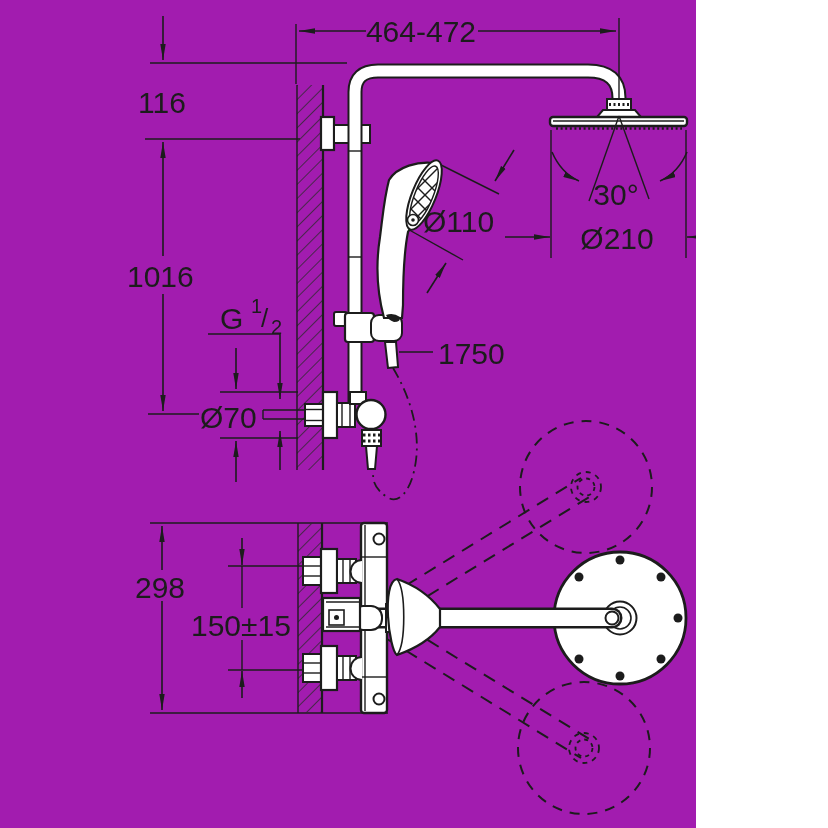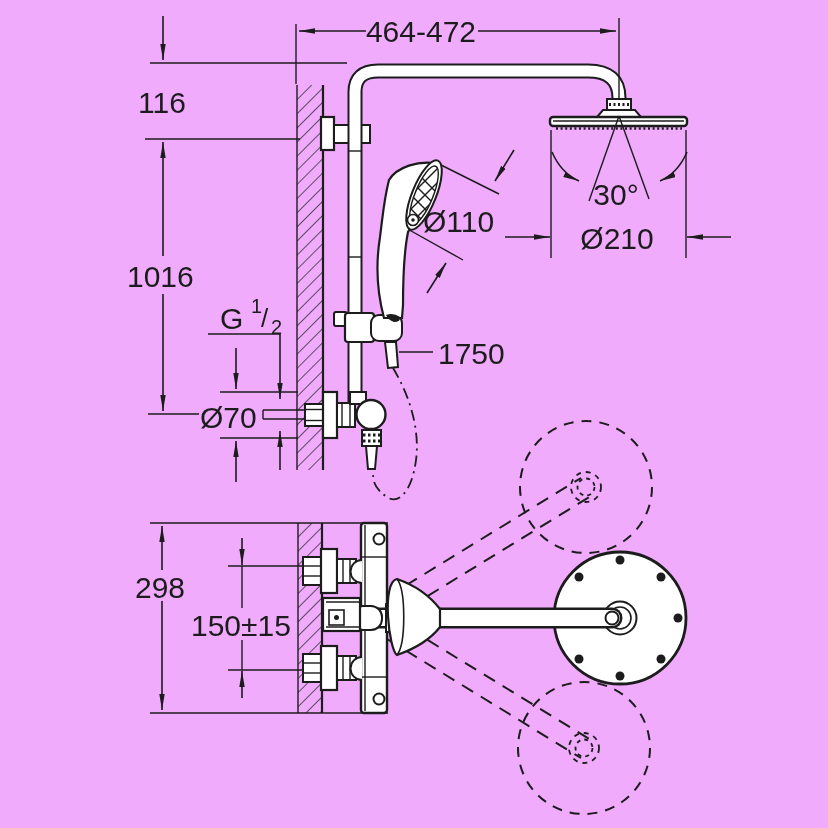--- a/index.html
+++ b/index.html
@@ -1,16 +1,16 @@
 <!DOCTYPE html>
 <html><head>
 <meta charset="utf-8">
 <style>
   html,body{margin:0;padding:0;background:#ffffff;}
-  .stage{width:828px;height:828px;background:#f0abfc;position:relative;overflow:hidden;}
+  .stage{width:696px;height:828px;background:#a21caf;position:relative;overflow:hidden;}
   svg{display:block;}
   text{font-family:"Liberation Sans","DejaVu Sans",sans-serif;fill:#1c1c1c;}
   .dim-t{font-size:30px;}
   .dim-s{font-size:20px;}
   .dim-m{font-size:26px;}
   .obj{stroke:#1c1c1c;fill:none;}
   .objw{stroke:#1c1c1c;fill:#ffffff;}
   .thin{stroke:#1c1c1c;stroke-width:1.4;fill:none;}
   .dimln{stroke:#1c1c1c;stroke-width:1.6;fill:none;}
   .arr{fill:#1c1c1c;}

